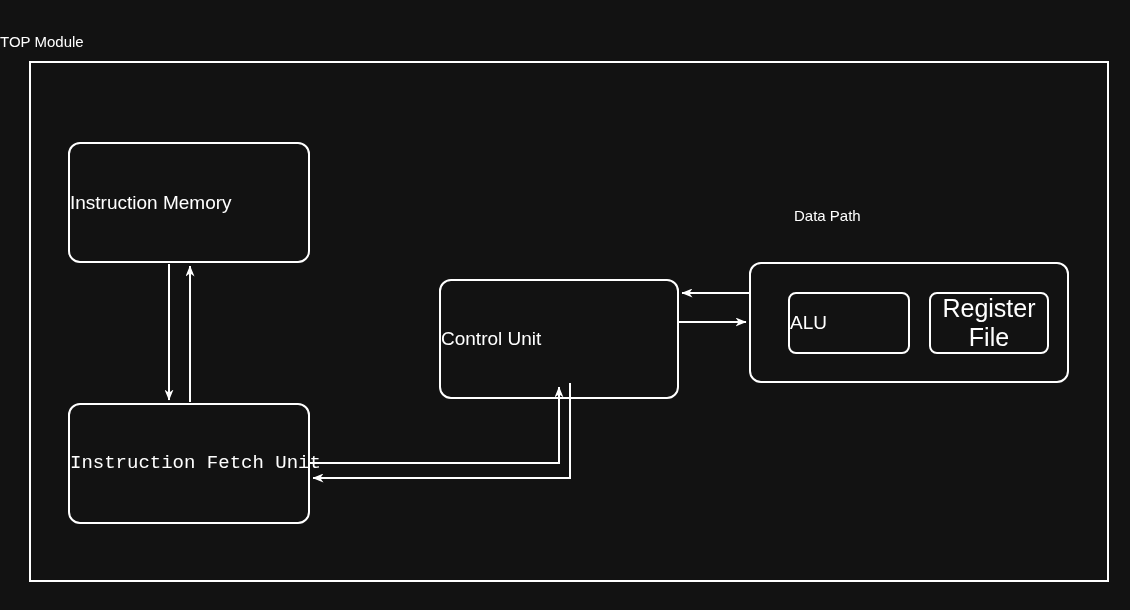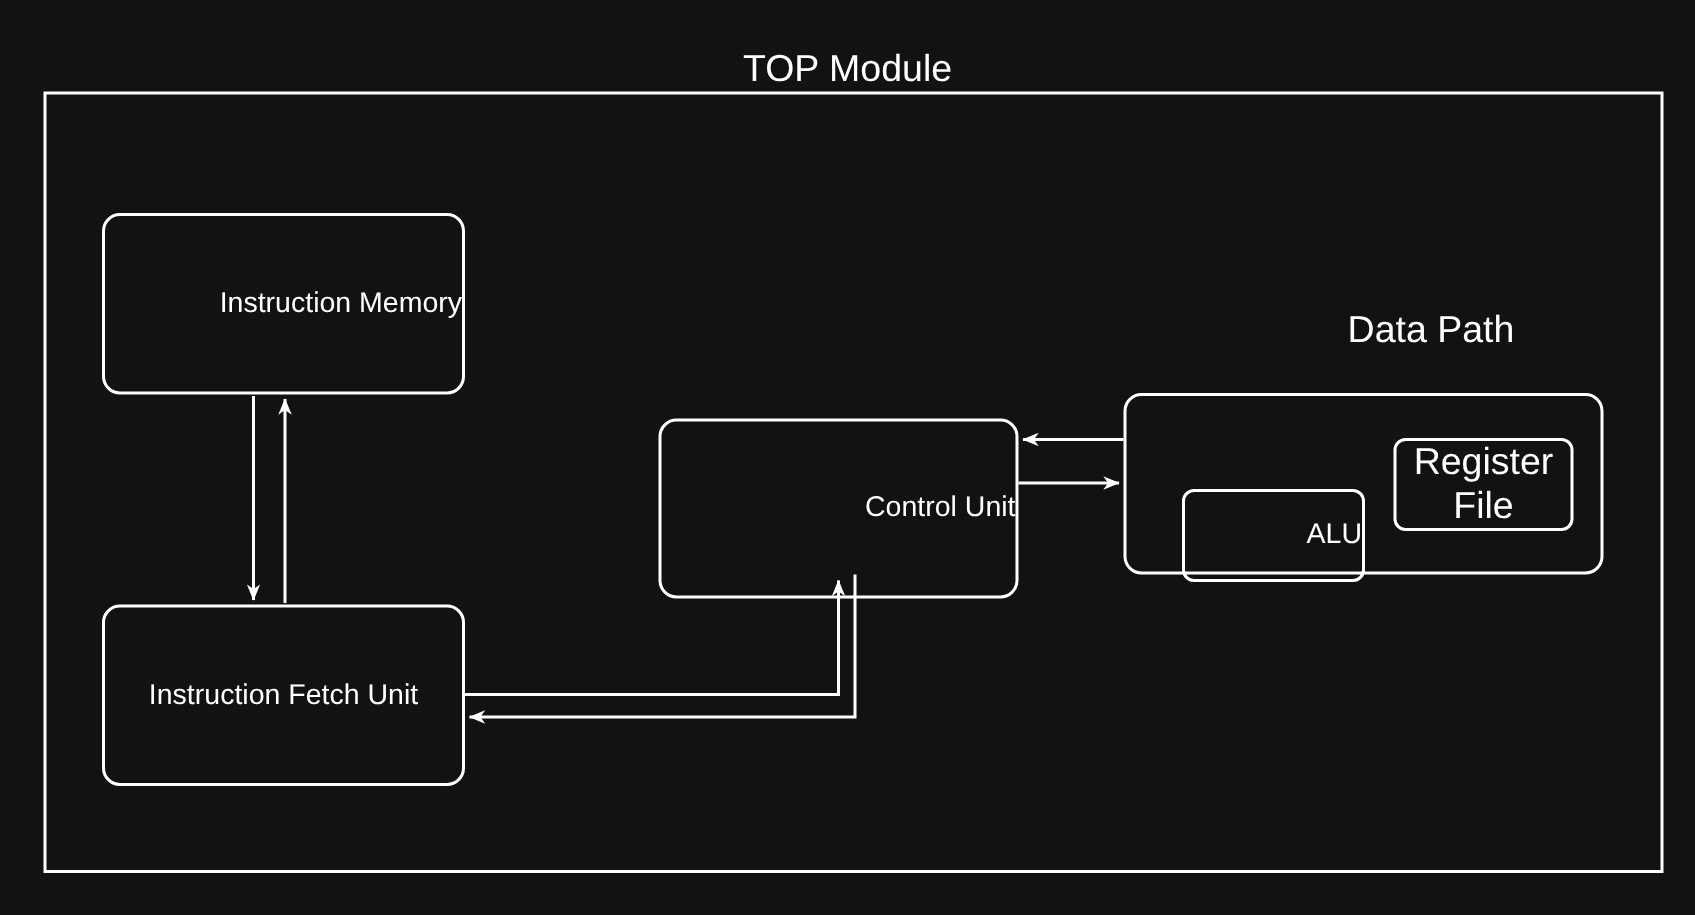--- a/index.html
+++ b/index.html
@@ -11,24 +11,24 @@
     position: relative;
     width: 1130px;
     height: 610px;
     background: #121212;
     font-family: "Liberation Sans", sans-serif;
     overflow: hidden;
   }
   .title-label {
     position: absolute;
     color: #ffffff;
-    font-size: 25px;
+    font-size: 15px;
     line-height: 1;
     white-space: nowrap;
-    text-align: center;
+    text-align: left;
   }
   #top-module-title {
     left: 0;
     top: 34px;
     width: 1130px;
   }
   #data-path-title {
     left: 794px;
     top: 208px;
     width: 320px;
@@ -43,34 +43,34 @@
     box-sizing: border-box;
   }
   .node {
     position: absolute;
     border: 2px solid #ffffff;
     border-radius: 12px;
     box-sizing: border-box;
     background: transparent;
     display: flex;
     align-items: center;
-    justify-content: flex-end;
+    justify-content: flex-start;
     color: #ffffff;
     font-size: 19px;
     line-height: 1.15;
     text-align: center;
     white-space: nowrap;
   }
   #node-instruction-memory { left: 68px;  top: 142px; width: 242px; height: 121px; }
   #node-instruction-fetch  { left: 68px;  top: 403px; width: 242px; height: 121px; }
   #node-control-unit       { left: 439px; top: 279px; width: 240px; height: 120px; }
   #node-data-path          { left: 749px; top: 262px; width: 320px; height: 121px; }
-  #node-alu                { left: 788px; top: 292px; width: 122px; height: 62px;  border-radius: 8px; font-size: 19px; margin-top: 34px;}
+  #node-alu                { left: 788px; top: 292px; width: 122px; height: 62px;  border-radius: 8px; font-size: 19px;}
   #node-register-file      { left: 929px; top: 292px; width: 120px; height: 62px;  border-radius: 8px; font-size: 25px; white-space: normal; }
-  #node-instruction-fetch .node-text { position: relative; width: 260px; }
+  #node-instruction-fetch .node-text { position: relative; width: 260px; font-family: Liberation Mono, monospace; }
   svg#wires {
     position: absolute;
     left: 0;
     top: 0;
     width: 1130px;
     height: 610px;
     pointer-events: none;
   }
 </style>
 </head>

